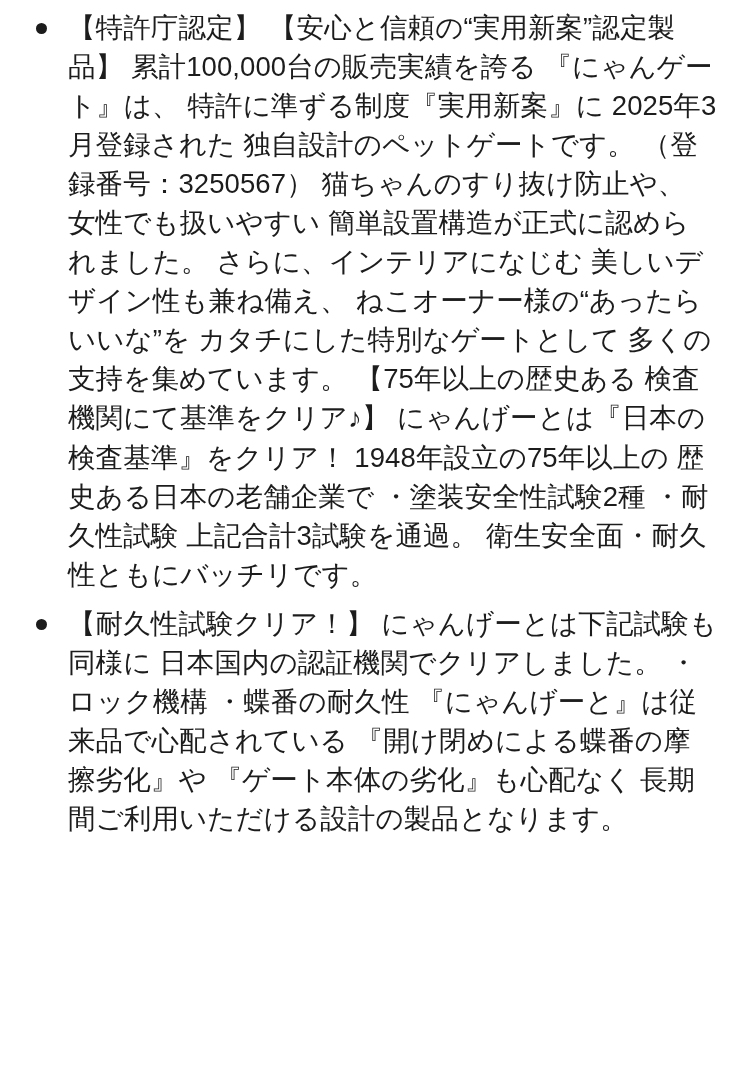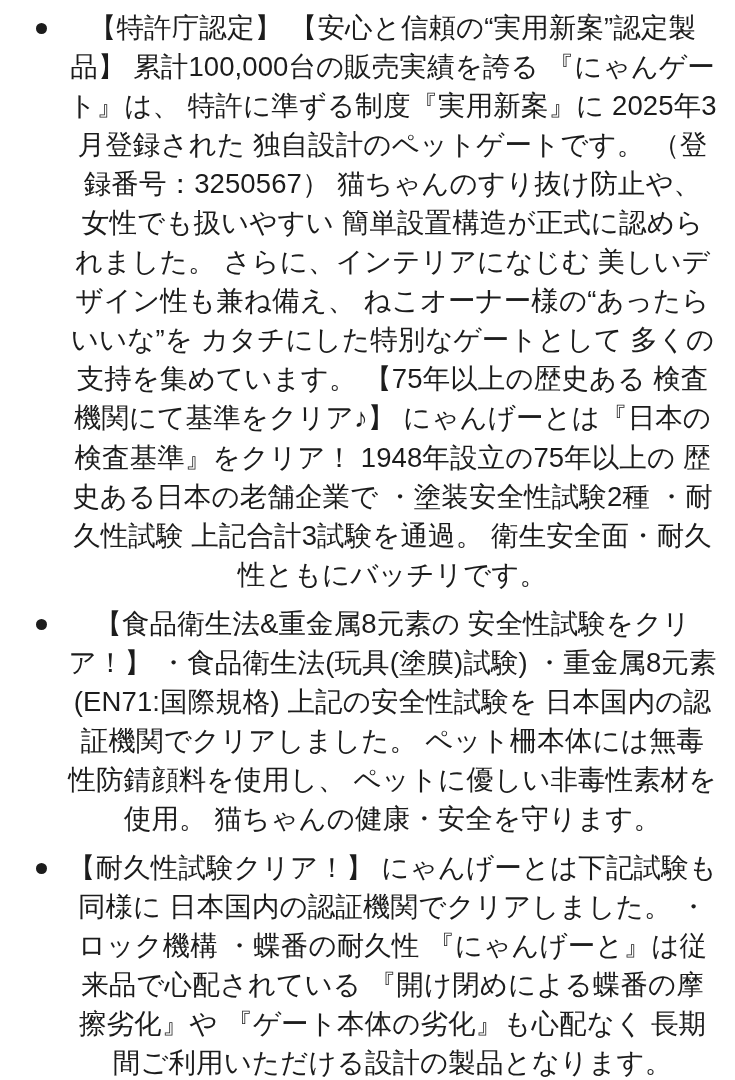--- a/index.html
+++ b/index.html
@@ -26,21 +26,21 @@
     margin: 0;
     padding: 0;
   }
   ul.feature-list > li {
     position: relative;
     margin: 0 0 10px 0;
     padding-left: 58px;
     font-size: 27.5px;
     line-height: 1.42;
     letter-spacing: 0.1px;
-    text-align: center;
+    text-align: left;
     color: #1c1c1c;
     word-break: break-all;
     overflow-wrap: anywhere;
   }
   ul.feature-list > li:last-child {
     margin-bottom: 0;
   }
   .bullet {
     position: absolute;
     left: 26px;
@@ -59,20 +59,16 @@
 <body>
 
 <div class="page">
   <ul class="feature-list">
     <li>
       <span class="bullet"></span>
       <span class="item-text">【特許庁認定】 【安心と信頼の“実用新案”認定製品】 累計100,000台の販売実績を誇る 『にゃんゲート』は、 特許に準ずる制度『実用新案』に 2025年3月登録された 独自設計のペットゲートです。 （登録番号：3250567） 猫ちゃんのすり抜け防止や、 女性でも扱いやすい 簡単設置構造が正式に認められました。 さらに、インテリアになじむ 美しいデザイン性も兼ね備え、 ねこオーナー様の“あったらいいな”を カタチにした特別なゲートとして 多くの支持を集めています。 【75年以上の歴史ある 検査機関にて基準をクリア♪】 にゃんげーとは『日本の検査基準』をクリア！ 1948年設立の75年以上の 歴史ある日本の老舗企業で ・塗装安全性試験2種 ・耐久性試験 上記合計3試験を通過。 衛生安全面・耐久性ともにバッチリです。</span>
     </li>
     <li>
       <span class="bullet"></span>
-      <span class="item-text">【食品衛生法&amp;重金属8元素の 安全性試験をクリア！】 ・食品衛生法(玩具(塗膜)試験) ・重金属8元素(EN71:国際規格) 上記の安全性試験を 日本国内の認証機関でクリアしました。 ペット柵本体には無毒性防錆顔料を使用し、 ペットに優しい非毒性素材を使用。 猫ちゃんの健康・安全を守ります。</span>
-    </li>
-    <li>
-      <span class="bullet"></span>
       <span class="item-text">【耐久性試験クリア！】 にゃんげーとは下記試験も同様に 日本国内の認証機関でクリアしました。 ・ロック機構 ・蝶番の耐久性 『にゃんげーと』は従来品で心配されている 『開け閉めによる蝶番の摩擦劣化』や 『ゲート本体の劣化』も心配なく 長期間ご利用いただける設計の製品となります。</span>
     </li>
   </ul>
 </div>
 
 </body></html>

